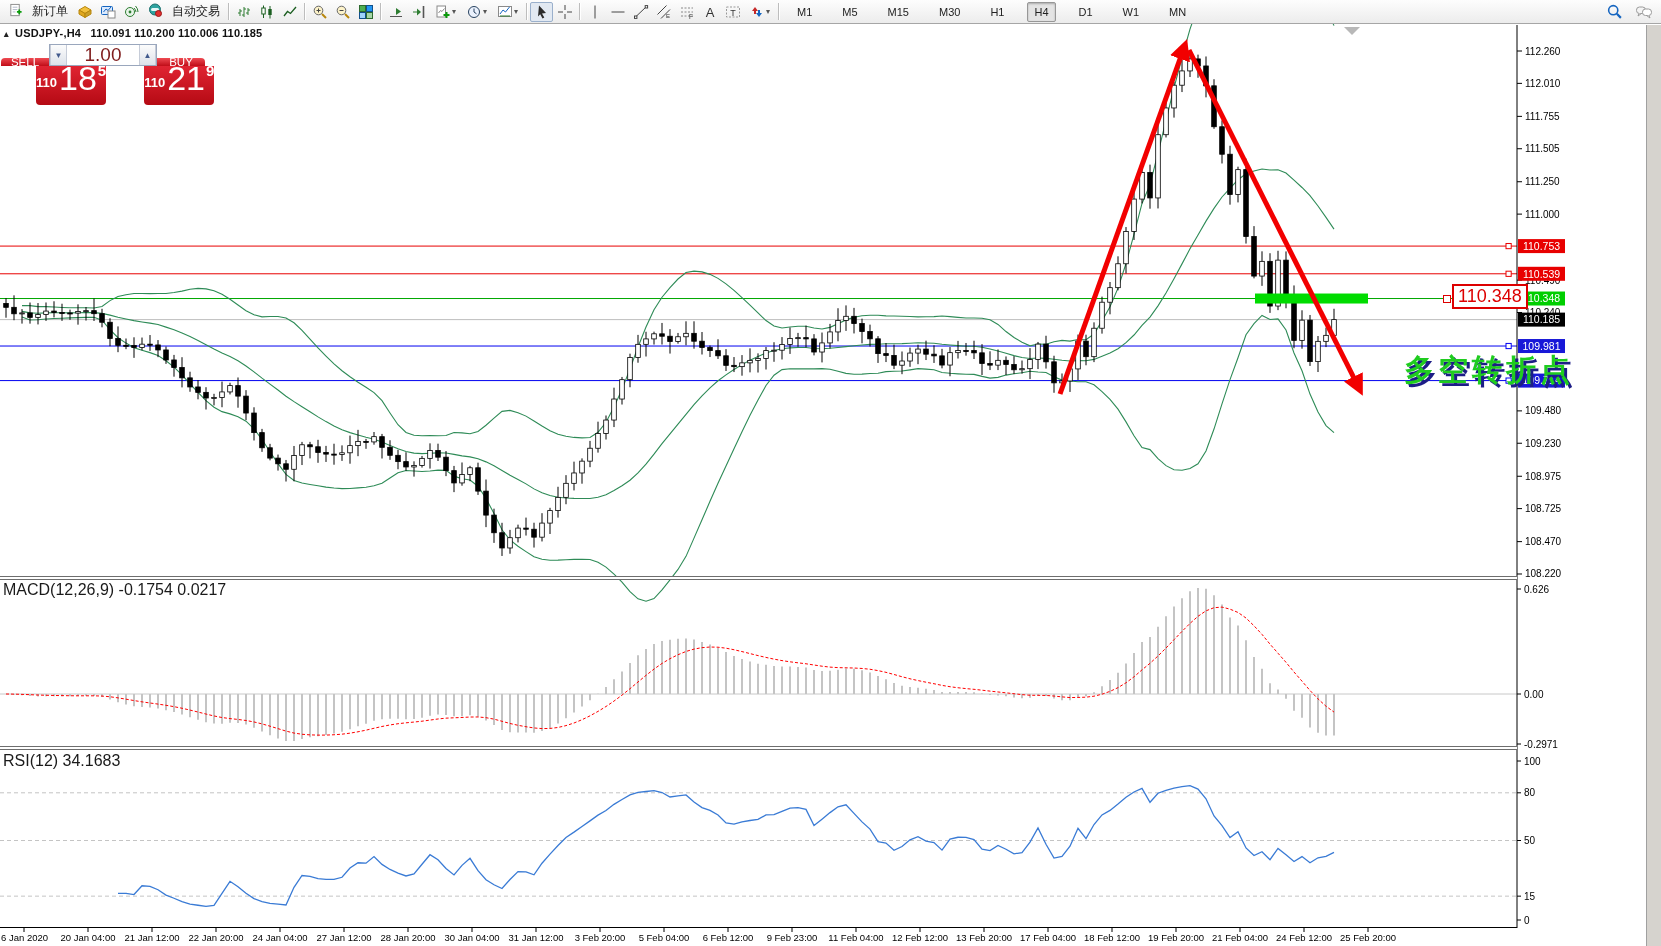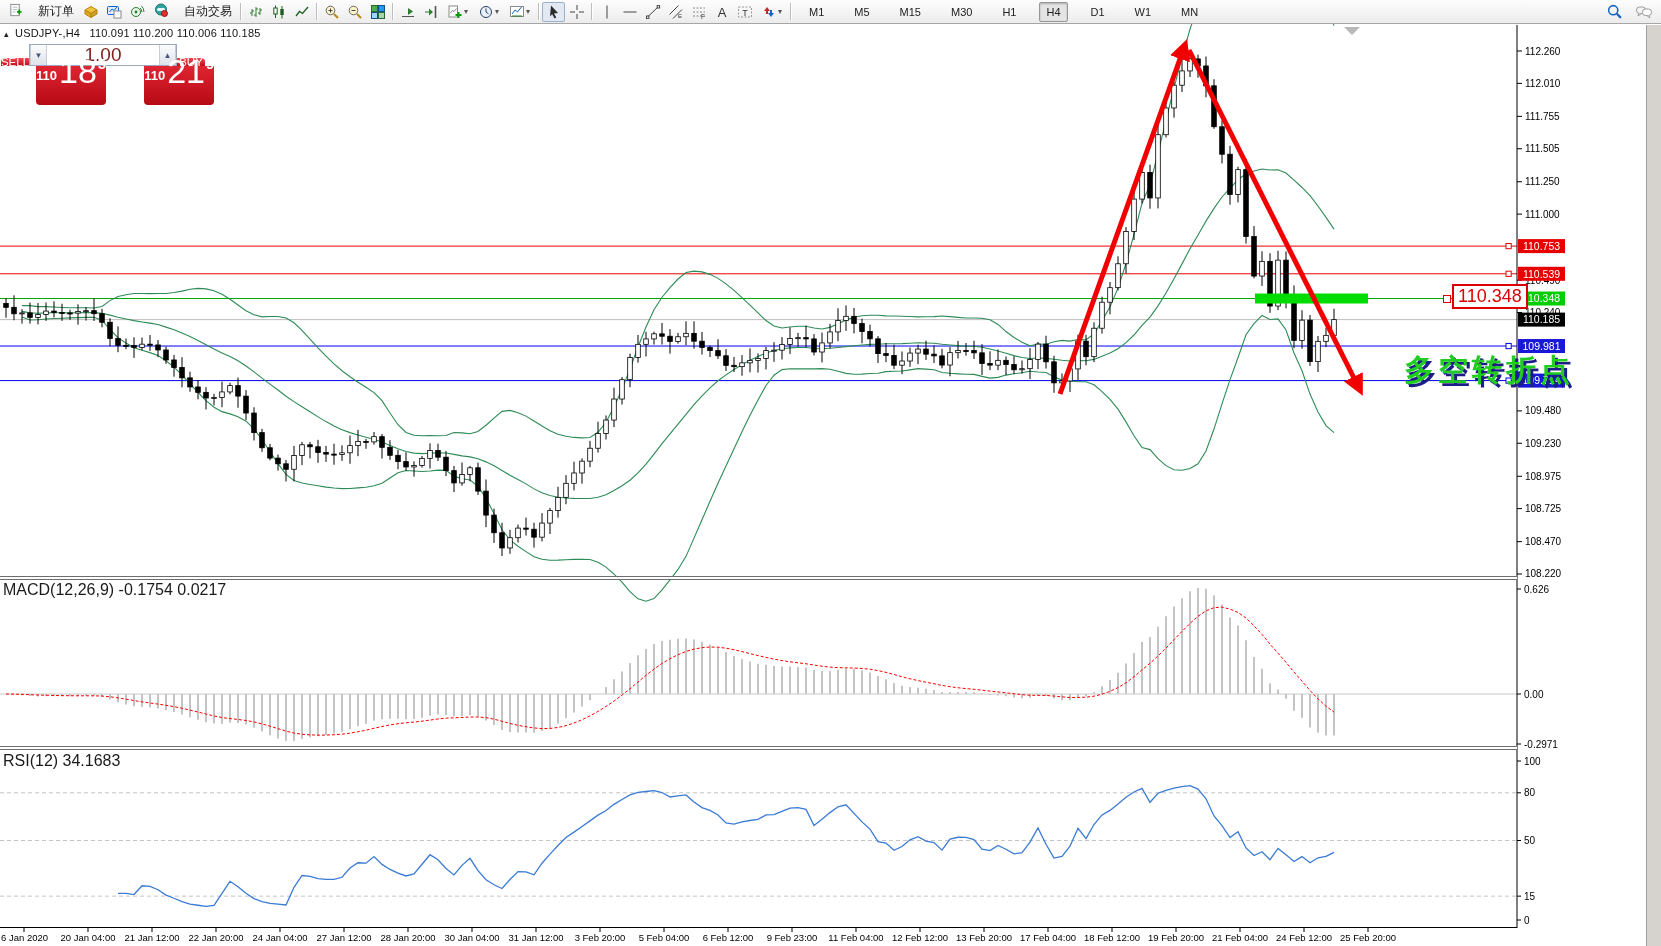--- a/index.html
+++ b/index.html
@@ -6,46 +6,46 @@
   body{width:1661px;height:946px;overflow:hidden;background:#fff;
        font-family:"Liberation Sans",sans-serif;position:relative;}
   
   .toolbar{position:absolute;left:0;top:0;width:1661px;height:24px;
     background:linear-gradient(#fdfdfd,#ececec);border-bottom:1px solid #a6a6a6;
     display:flex;align-items:center;padding-left:3px;box-sizing:border-box;z-index:10;}
   .tb{height:20px;min-width:23px;display:flex;align-items:center;justify-content:center;
       border:1px solid transparent;border-radius:2px;box-sizing:border-box;}
   .tb svg{display:block;}
   .tb.pressed{background:#e2e9f2;border-color:#9ab0cc;}
-  .tbtxt{display:flex;align-items:center;gap:15px;font-size:12px;color:#1a1a1a;
+  .tbtxt{display:flex;align-items:center;gap:9px;font-size:12px;color:#1a1a1a;
          padding:0 5px;height:20px;}
   .sep{width:1px;height:17px;background:#bdbdbd;margin:0 3px;box-shadow:1px 0 0 #fff;}
   .caret{font-size:8px;color:#555;margin-left:1px;}
   .tf{height:18px;padding:0 6px;font-size:11px;color:#222;display:flex;align-items:center;
       border:1px solid transparent;border-radius:2px;margin:0 8px;}
   .tf.active{background:#e4e4e4;border-color:#979797;box-shadow:inset 0 1px 2px rgba(0,0,0,.25);}
   .tb-right{margin-left:auto;display:flex;align-items:center;margin-right:6px;gap:6px;}
   
-  .symbol-info{position:absolute;left:4px;top:27px;font-size:11px;font-weight:400;
+  .symbol-info{position:absolute;left:4px;top:27px;font-size:11px;font-weight:700;
     color:#111;z-index:6;letter-spacing:.2px;}
   .symbol-info .winicon{font-size:9px;margin-right:3px;color:#222;}
   
   .trade{position:absolute;left:1px;top:44px;width:204px;z-index:7;}
   .trow1{display:flex;height:22px;}
-  .sellbtn,.buybtn{width:28px;color:#fff;font-size:11.5px;display:flex;align-items:center;
+  .sellbtn,.buybtn{width:48px;color:#fff;font-size:11.5px;display:flex;align-items:center;
     justify-content:center;background:linear-gradient(#ef4a52,#c00d18);margin-top:14px;}
   .sellbtn{border-radius:4px 0 0 0;}
   .buybtn{border-radius:0 4px 0 0;}
   .vol{flex:1;display:flex;background:#fff;border:1px solid #9aa7bd;box-sizing:border-box;}
   .vol .sp{width:15px;background:linear-gradient(#fcfcfc,#dde2ea);color:#41598c;font-size:8px;
     display:flex;align-items:center;justify-content:center;border-left:1px solid #c6ccd8;border-right:1px solid #c6ccd8;}
   .vol .v{flex:1;display:flex;align-items:center;justify-content:center;font-size:19px;color:#7f1d1d;}
   .trow2{display:flex;gap:3px;height:39px;margin-top:0;}
   .pblock{flex:1;background:linear-gradient(#e02432,#b50a14);color:#fff;display:flex;
-    align-items:flex-end;justify-content:center;padding-bottom:18px;margin-left:35px;}
+    align-items:flex-end;justify-content:center;padding-bottom:11px;margin-left:35px;}
   .pblock.l{border-radius:0 0 4px 4px;}
   .pblock.r{border-radius:0 0 4px 4px;}
   .p-small{font-size:13px;font-weight:700;margin-right:2px;margin-bottom:4px;}
   .p-big{font-size:34px;font-weight:400;line-height:32px;}
   .p-sup{font-size:15px;font-weight:700;margin-bottom:15px;margin-left:1px;}
   
   #chart-svg{position:absolute;left:0;top:0;z-index:1;}
   .splitter{position:absolute;left:0;width:1517px;height:4px;background:#fff;
     border-top:1px solid #6e6e6e;border-bottom:1px solid #6e6e6e;box-sizing:border-box;z-index:4;}
   .ind-label{position:absolute;left:3px;font-size:16px;color:#1a1a1a;z-index:5;}

